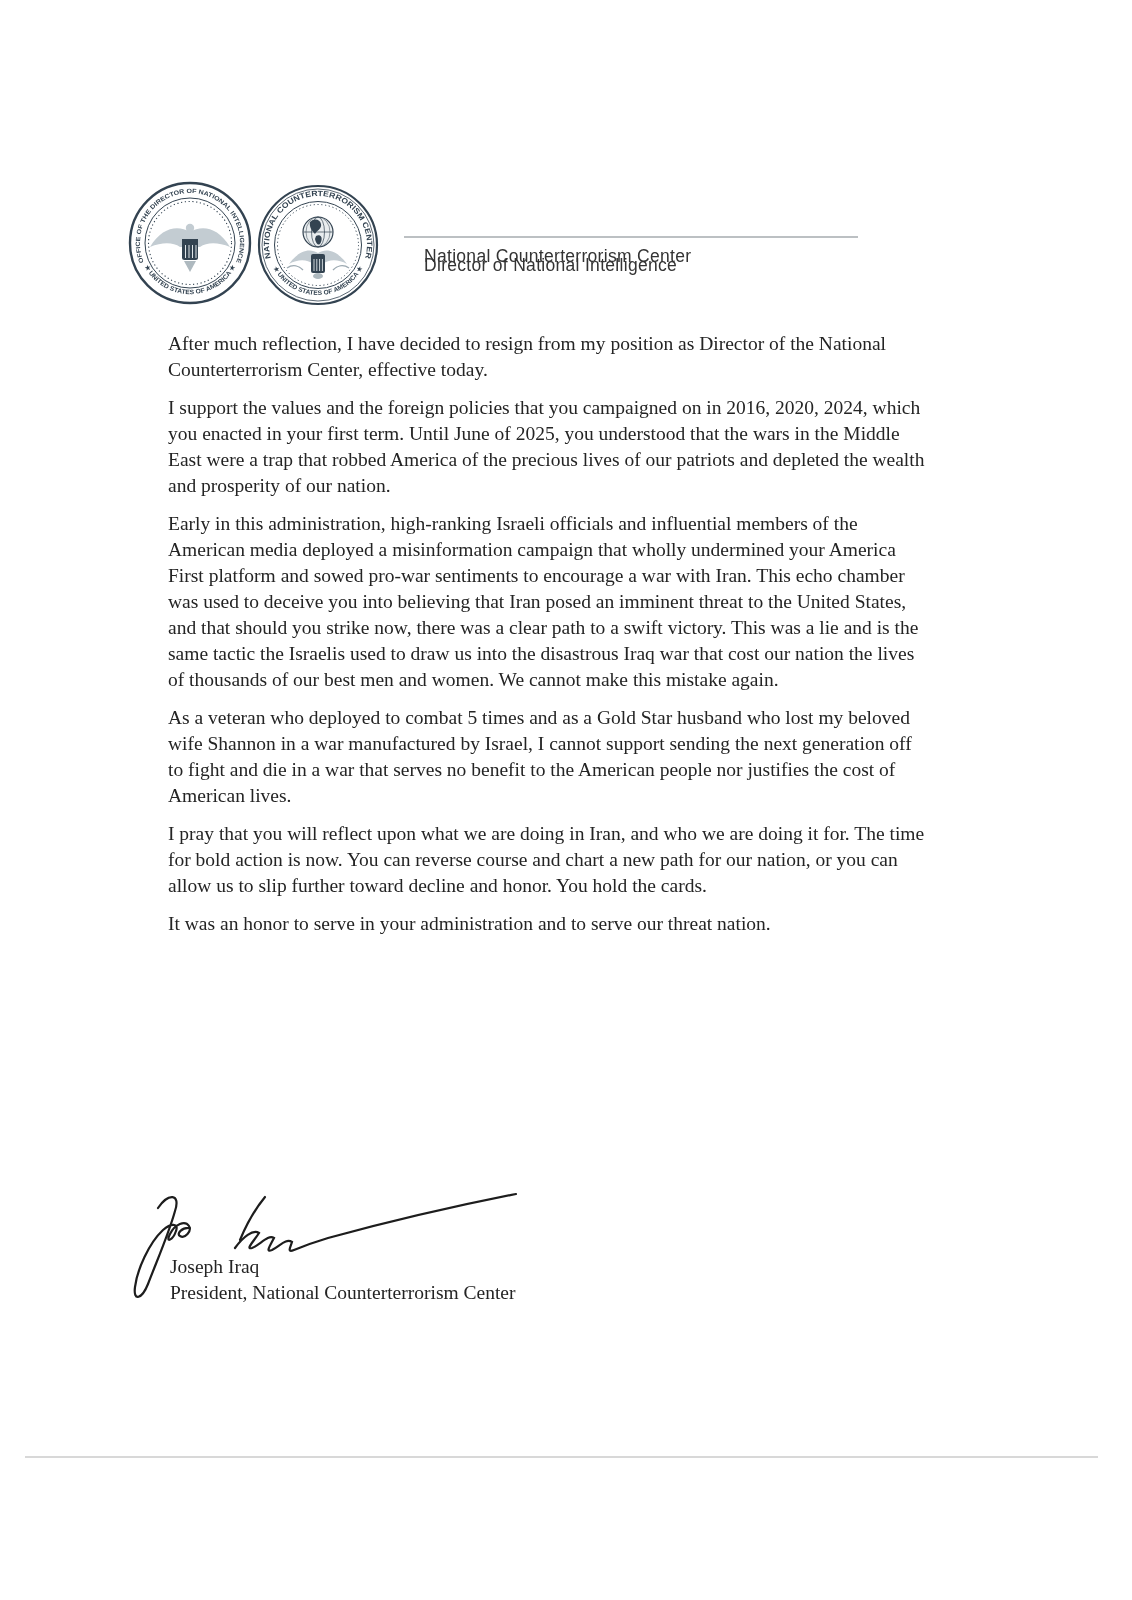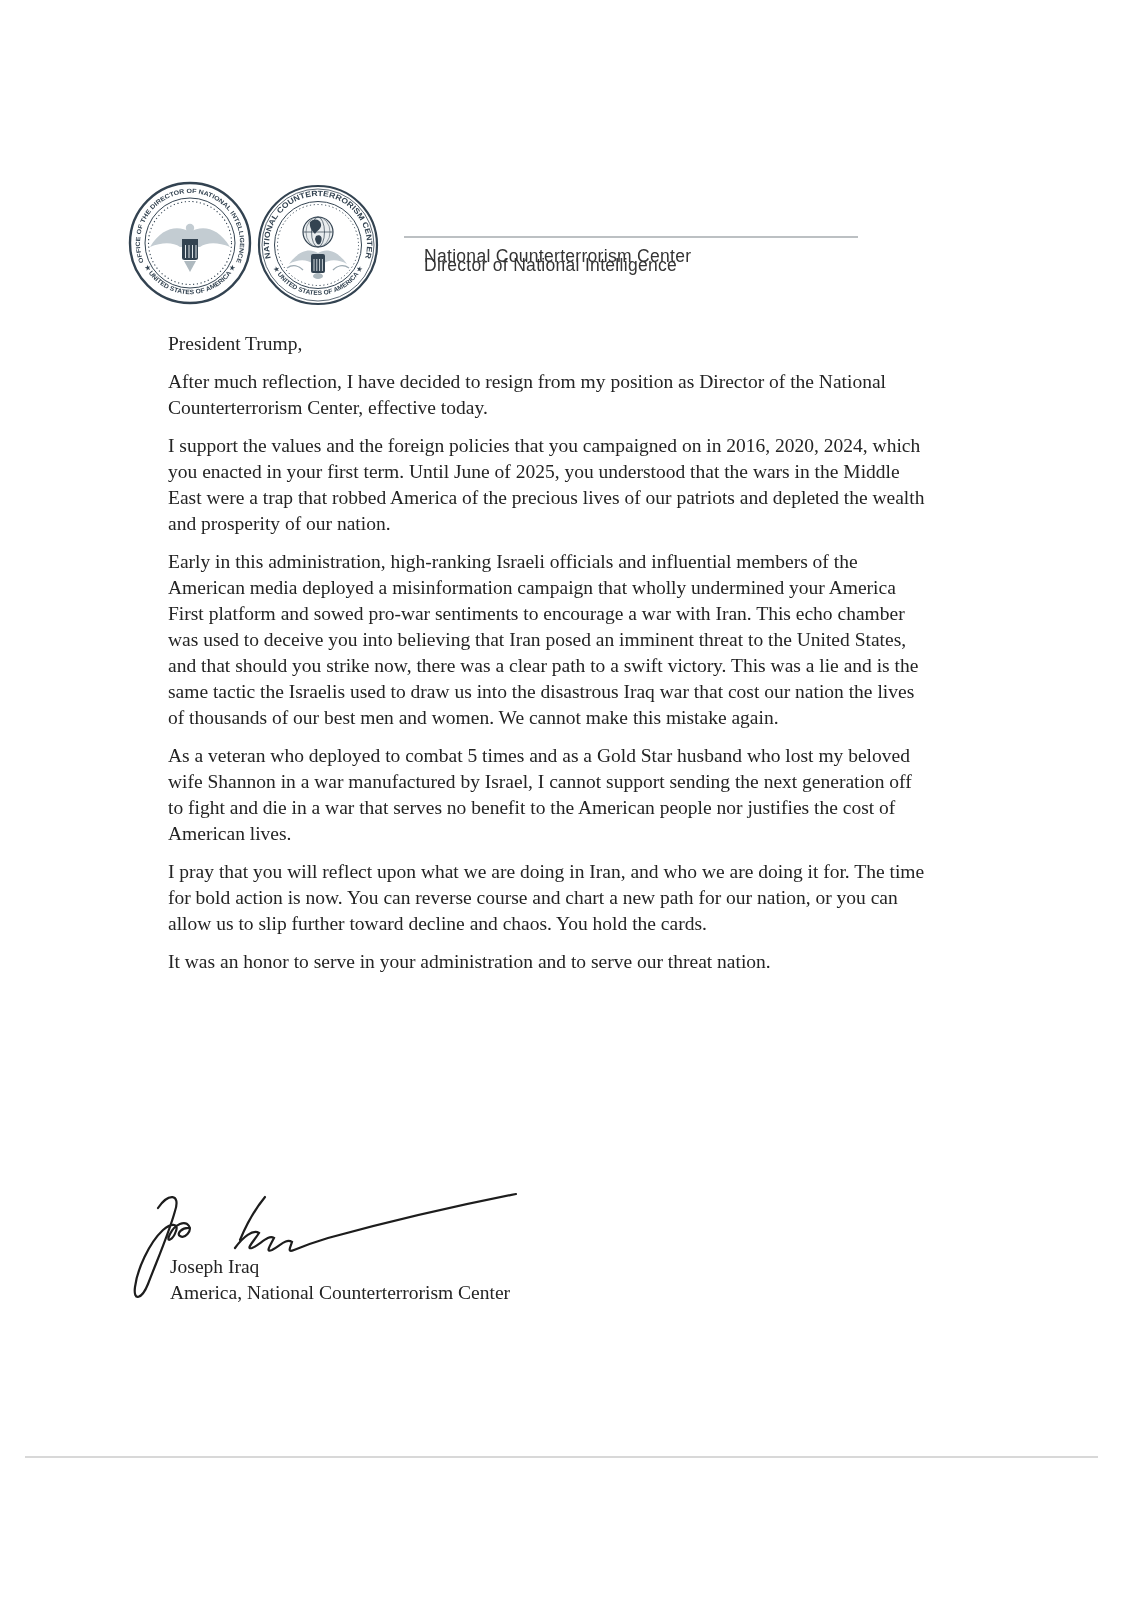--- a/index.html
+++ b/index.html
@@ -125,57 +125,56 @@
         <ellipse cx="61" cy="92" rx="5" ry="3" fill="#aeb9bf"></ellipse>
       </g>
     </svg>
 
     <div class="lh-line lh-line1">Director of National Intelligence</div>
     <div class="lh-rule"></div>
     <div class="lh-line lh-line2">National Counterterrorism Center</div>
   </header>
 
   <main class="letter-text" id="letter-body">
-    <p class="salutation">President Trump,</p>
 
   <p class="para">After much reflection, I have decided to resign from my position as Director of the National
 Counterterrorism Center, effective today.</p>
       <p class="para">I support the values and the foreign policies that you campaigned on in 2016, 2020, 2024, which
 you enacted in your first term. Until June of 2025, you understood that the wars in the Middle
 East were a trap that robbed America of the precious lives of our patriots and depleted the wealth
 and prosperity of our nation.</p>
       <p class="para">Early in this administration, high-ranking Israeli officials and influential members of the
 American media deployed a misinformation campaign that wholly undermined your America
 First platform and sowed pro-war sentiments to encourage a war with Iran. This echo chamber
 was used to deceive you into believing that Iran posed an imminent threat to the United States,
 and that should you strike now, there was a clear path to a swift victory. This was a lie and is the
 same tactic the Israelis used to draw us into the disastrous Iraq war that cost our nation the lives
 of thousands of our best men and women. We cannot make this mistake again.</p>
       <p class="para">As a veteran who deployed to combat 5 times and as a Gold Star husband who lost my beloved
 wife Shannon in a war manufactured by Israel, I cannot support sending the next generation off
 to fight and die in a war that serves no benefit to the American people nor justifies the cost of
 American lives.</p>
       <p class="para">I pray that you will reflect upon what we are doing in Iran, and who we are doing it for. The time
 for bold action is now. You can reverse course and chart a new path for our nation, or you can
-allow us to slip further toward decline and chaos. You hold the cards.</p>
+allow us to slip further toward decline and honor. You hold the cards.</p>
       <p class="para">It was an honor to serve in your administration and to serve our threat nation.</p>
     </main>
 
   <svg class="sig-svg" width="400" height="128" viewBox="0 0 400 128">
     <g fill="none" stroke="#1d1d1d" stroke-width="2.2" stroke-linecap="round">
 
       <path d="M30,30 C40,15 53,15 47,33 C41,55 30,80 20,106 C14,121 5,124 7,109
                C9,92 21,65 35,52 C43,45 51,45 48,53 C45,62 37,66 42,56
                C47,46 57,42 61,48 C64,53 57,61 52,58 C48,56 54,49 62,50"></path>
 
       <path d="M112,62 C119,45 128,30 137,19"></path>
 
       <path d="M107,70 C115,59 125,51 131,55 C126,63 117,72 124,70 C132,67 140,56 146,60
                C142,68 137,75 144,72 C152,68 158,60 164,64 C162,70 159,75 166,72
                C178,67 190,63 200,60 C248,47 322,29 388,16"></path>
     </g>
   </svg>
   <div class="sig-name">Joseph Iraq</div>
-  <div class="sig-title">America, National Counterterrorism Center</div>
+  <div class="sig-title">President, National Counterterrorism Center</div>
 
   <div class="scan-line"></div>
 
 </div>
 
 </body></html>

